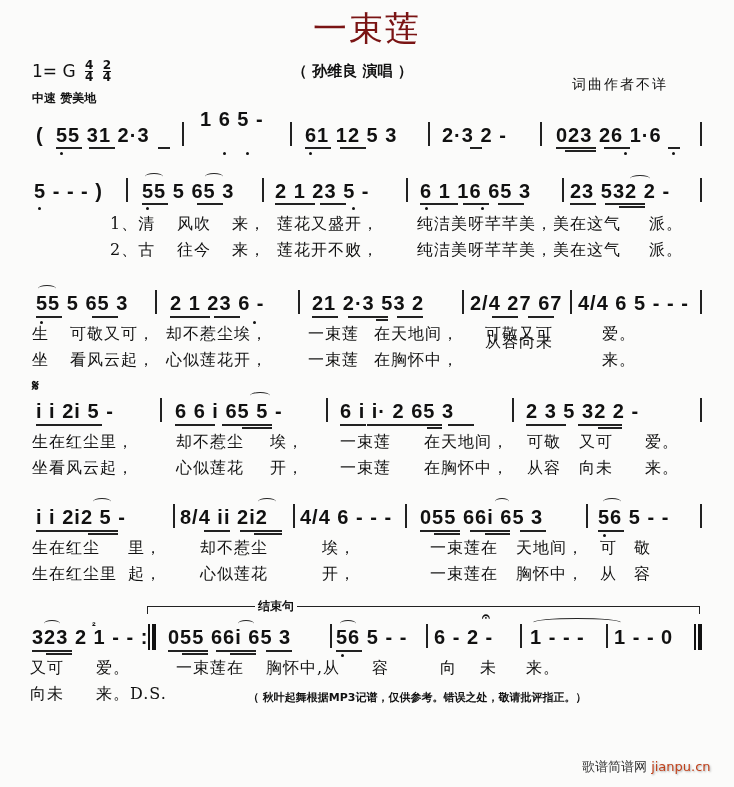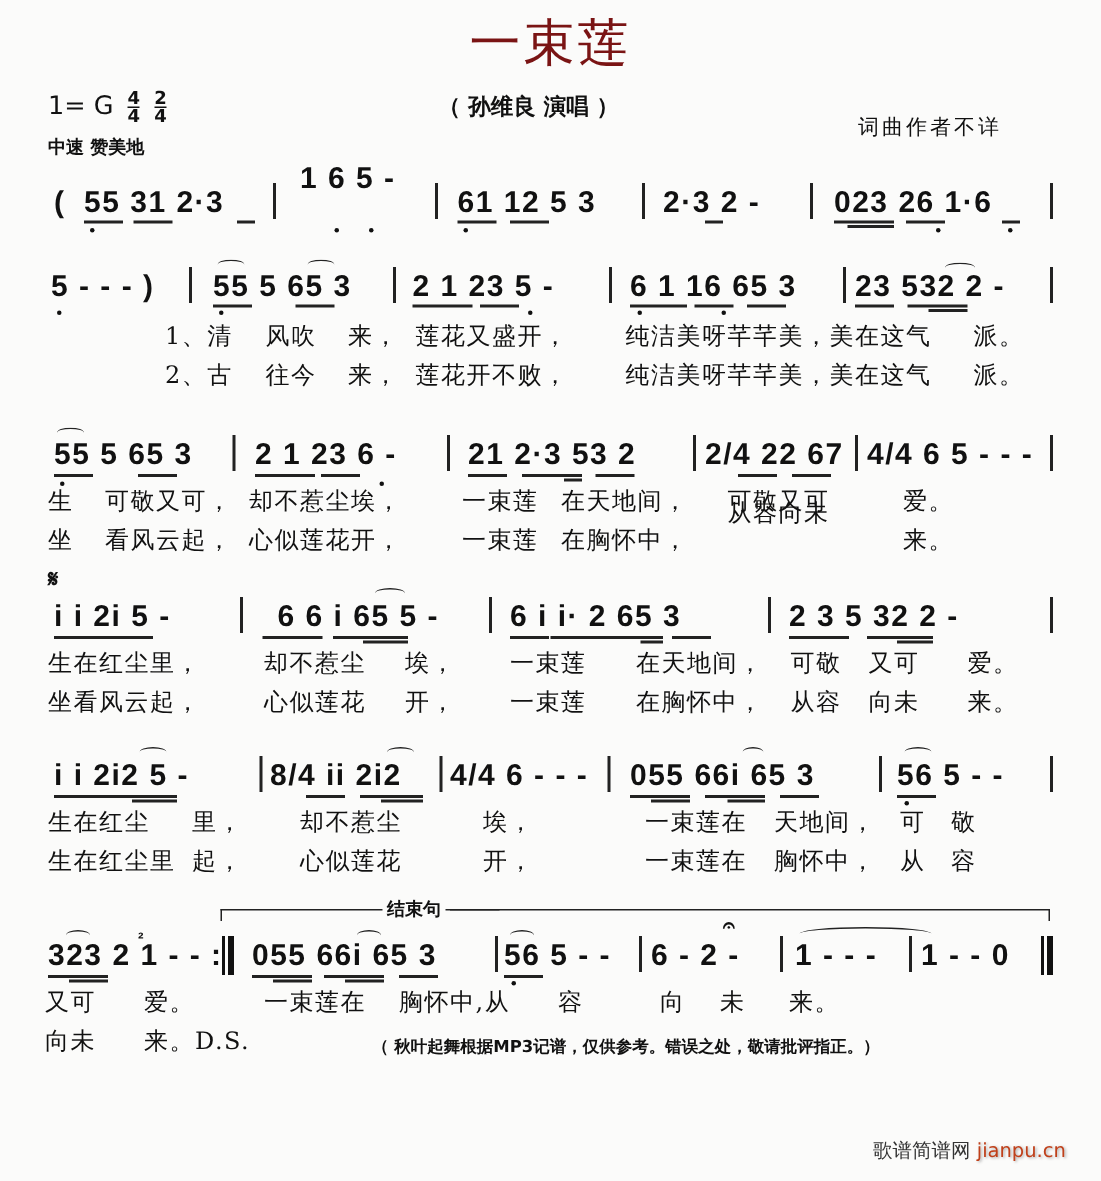--- a/index.html
+++ b/index.html
@@ -132,21 +132,21 @@
   <div class="abs lyr" style="left:649px;top:240px">派。</div>
 </div>
 
 <div>
   <div class="abs notes" style="left:36px;top:292px">55 5 65 3</div>
   <div class="bar" style="left:155px;top:290px"></div>
   <div class="abs notes" style="left:170px;top:292px">2 1 23 6 -</div>
   <div class="bar" style="left:298px;top:290px"></div>
   <div class="abs notes" style="left:312px;top:292px">21 2·3 53 2</div>
   <div class="bar" style="left:462px;top:290px"></div>
-  <div class="abs notes" style="left:470px;top:292px">2/4 22 67</div>
+  <div class="abs notes" style="left:470px;top:292px">2/4 27 67</div>
   <div class="bar" style="left:570px;top:290px"></div>
   <div class="abs notes" style="left:578px;top:292px">4/4 6 5 - - -</div>
   <div class="bar" style="left:700px;top:290px"></div>
   <div class="arc" style="left:38px;top:285px;width:18px"></div>
   <div class="ul" style="left:36px;top:316px;width:26px"></div>
   <div class="ul" style="left:92px;top:316px;width:26px"></div>
   <div class="ul" style="left:170px;top:316px;width:40px"></div>
   <div class="ul" style="left:214px;top:316px;width:26px"></div>
   <div class="ul" style="left:312px;top:316px;width:26px"></div>
   <div class="ul" style="left:348px;top:316px;width:40px"></div>
@@ -169,21 +169,21 @@
   <div class="abs lyr" style="left:308px;top:350px">一束莲</div>
   <div class="abs lyr" style="left:374px;top:350px">在胸怀中，</div>
   <div class="abs lyr" style="left:485px;top:332px">从容向未</div>
   <div class="abs lyr" style="left:602px;top:350px">来。</div>
 </div>
 
 <div>
   <div class="abs segno" style="left:32px;top:376px">𝄋</div>
   <div class="abs notes" style="left:36px;top:400px">i i 2i 5 -</div>
   <div class="bar" style="left:160px;top:398px"></div>
-  <div class="abs notes" style="left:185px;top:400px">6 6 i 65 5 -</div>
+  <div class="abs notes" style="left:175px;top:400px">6 6 i 65 5 -</div>
   <div class="bar" style="left:326px;top:398px"></div>
   <div class="abs notes" style="left:340px;top:400px">6 i i· 2 65 3</div>
   <div class="bar" style="left:512px;top:398px"></div>
   <div class="abs notes" style="left:526px;top:400px">2 3 5 32 2 -</div>
   <div class="bar" style="left:700px;top:398px"></div>
   <div class="arc" style="left:250px;top:392px;width:20px"></div>
   <div class="ul" style="left:36px;top:424px;width:40px"></div>
   <div class="ul" style="left:76px;top:424px;width:26px"></div>
   <div class="ul" style="left:175px;top:424px;width:40px"></div>
   <div class="ul" style="left:222px;top:424px;width:50px"></div>

